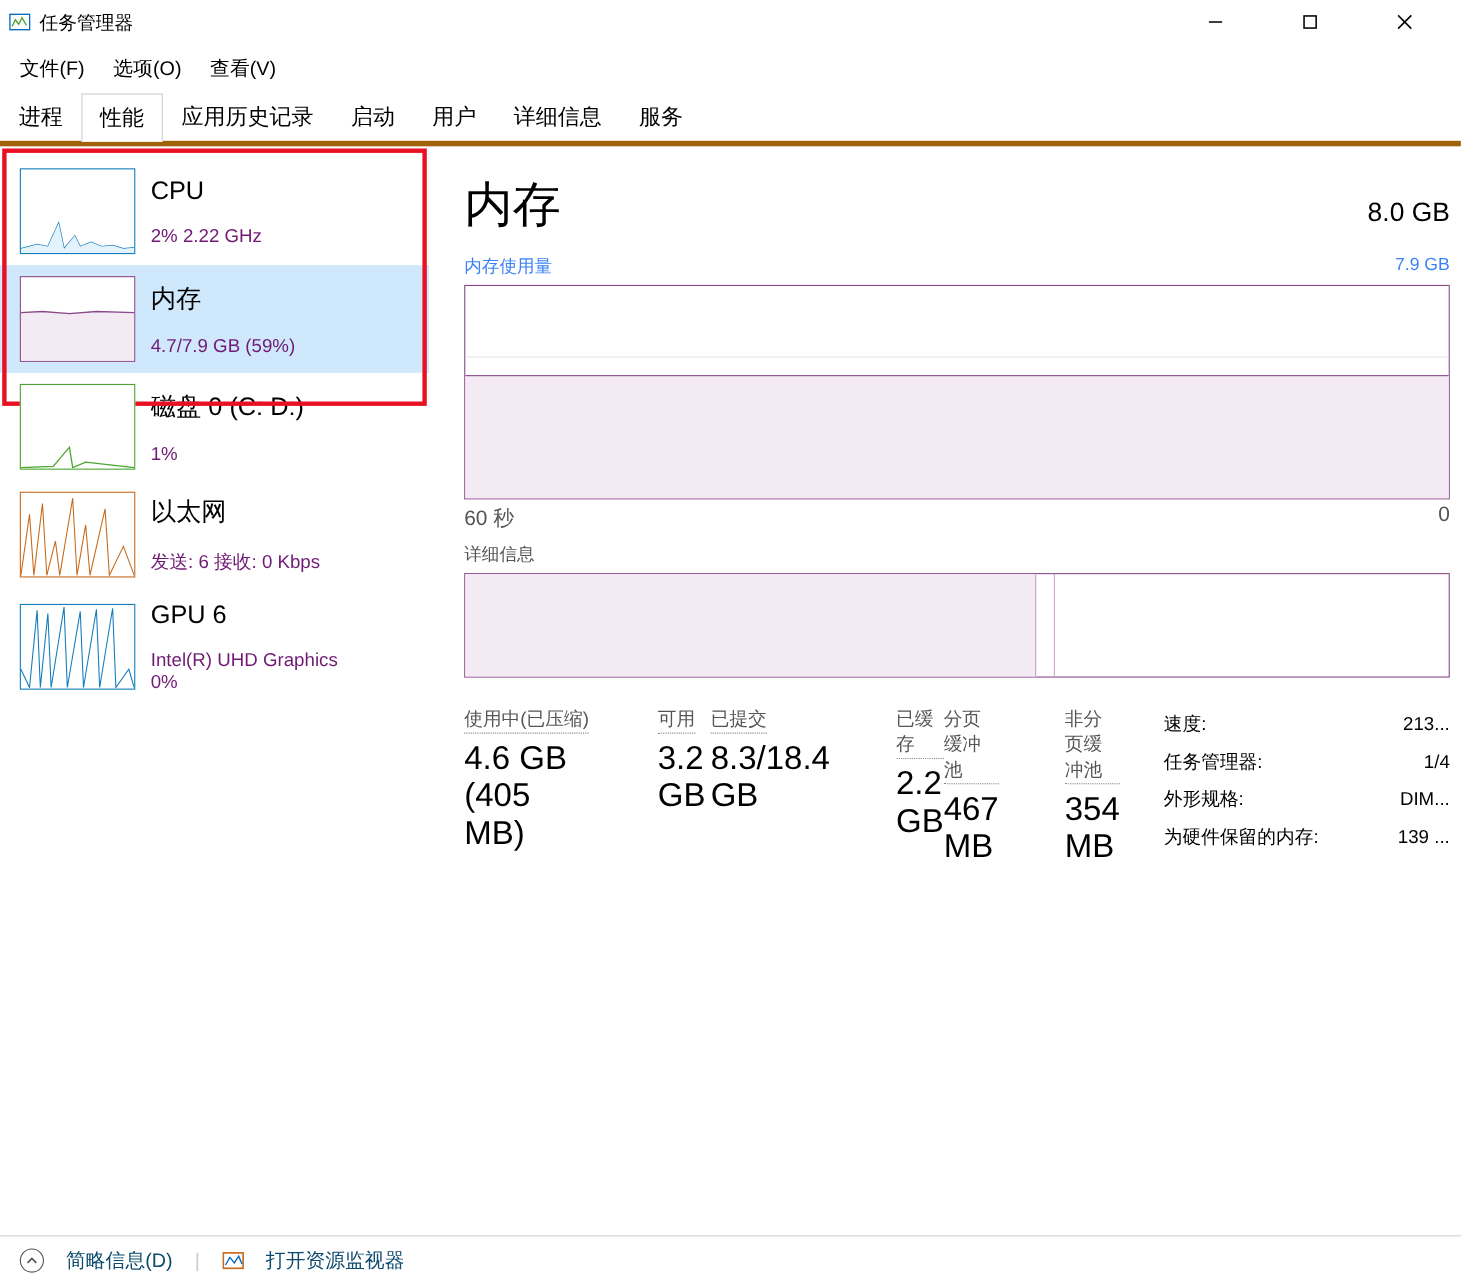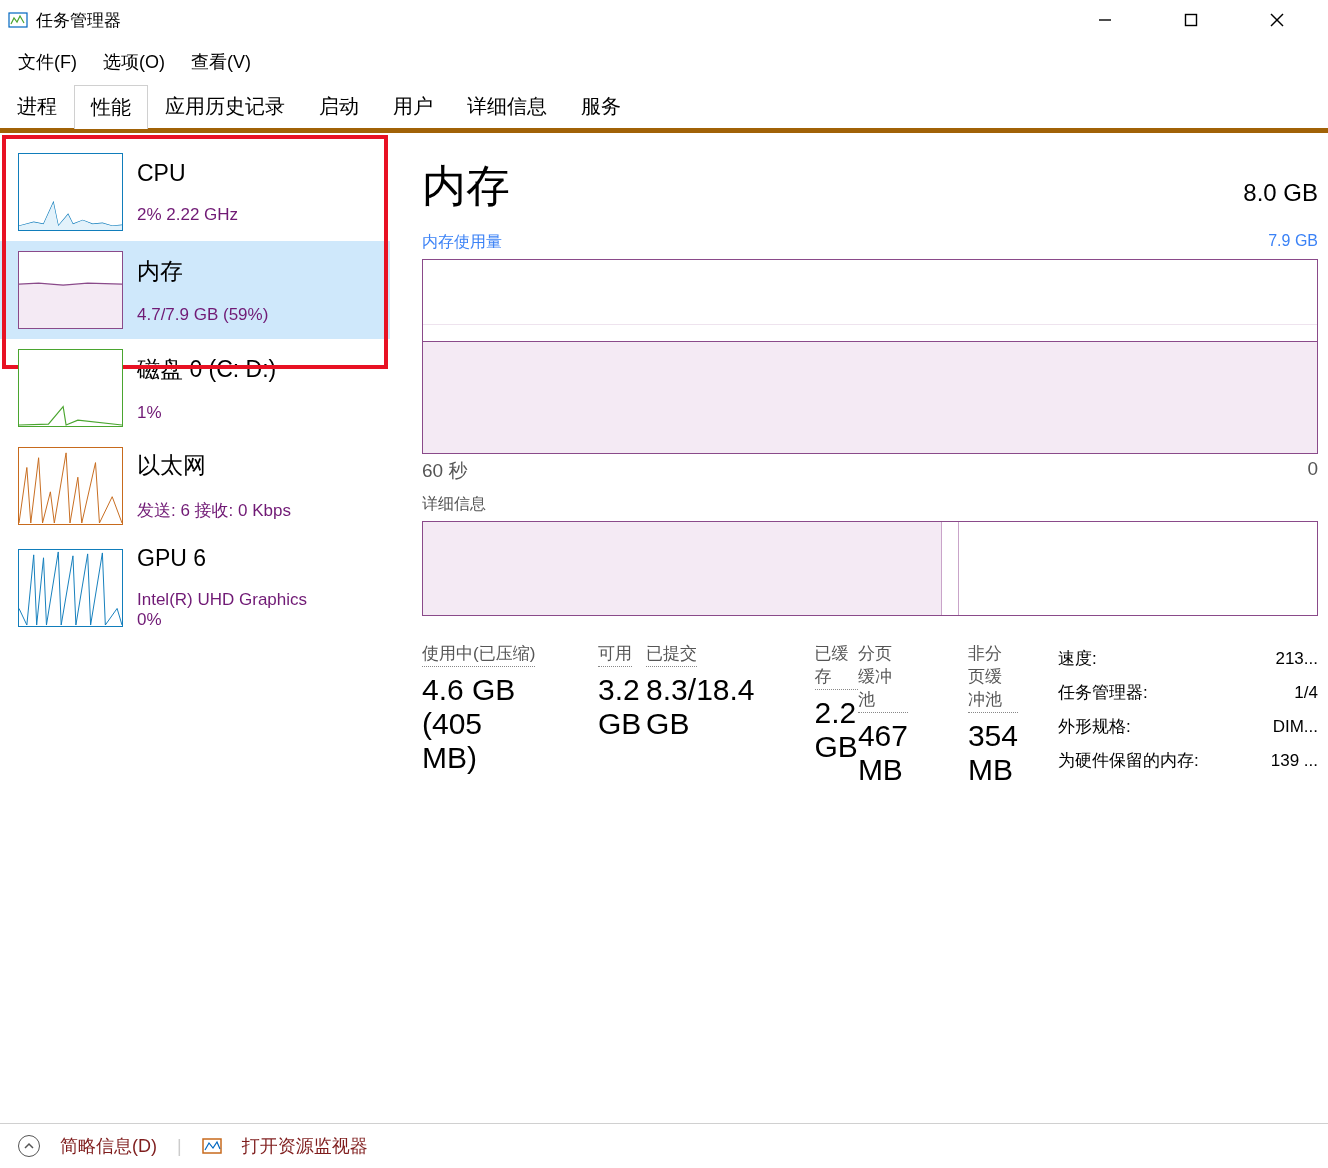--- a/index.html
+++ b/index.html
@@ -69,21 +69,21 @@
 .stats { display:flex; margin-top:26px; gap:40px;}
 .stat-col { display:flex; flex-direction:row;}
 .stat-label { font-size:17px; color:#555; border-bottom:1px dotted #888; display:inline-block; margin-bottom:6px; padding-bottom:1px; width:fit-content;}
 .stat-value { font-size:30px; margin-bottom:18px;}
 .mini-row { display:flex; gap:60px;}
 .side-stats { font-size:17px; line-height:2.0;}
 .side-stats .r { display:flex; justify-content:space-between; gap:45px; min-width:260px;}
 
 
 .footer { border-top: 1px solid #d0d0d0; display:flex; align-items:center; padding: 10px 18px; font-size:18px; gap:20px;}
-.footer .link { color:#7f1d1d; display:flex; align-items:center; gap:6px;}
+.footer .link { color:#0c4a6e; display:flex; align-items:center; gap:6px;}
 .chevron-circle { width:22px; height:22px; border:1.5px solid #555; border-radius:50%; display:flex; align-items:center; justify-content:center;}
 .chevron-circle svg { width:12px; height:12px;}
 .rm-icon { width:20px; height:20px;}
 </style>
 </head>
 <body>
 
 <div class="titlebar">
   <span class="titlebar-icon">
     <svg viewBox="0 0 20 20">

